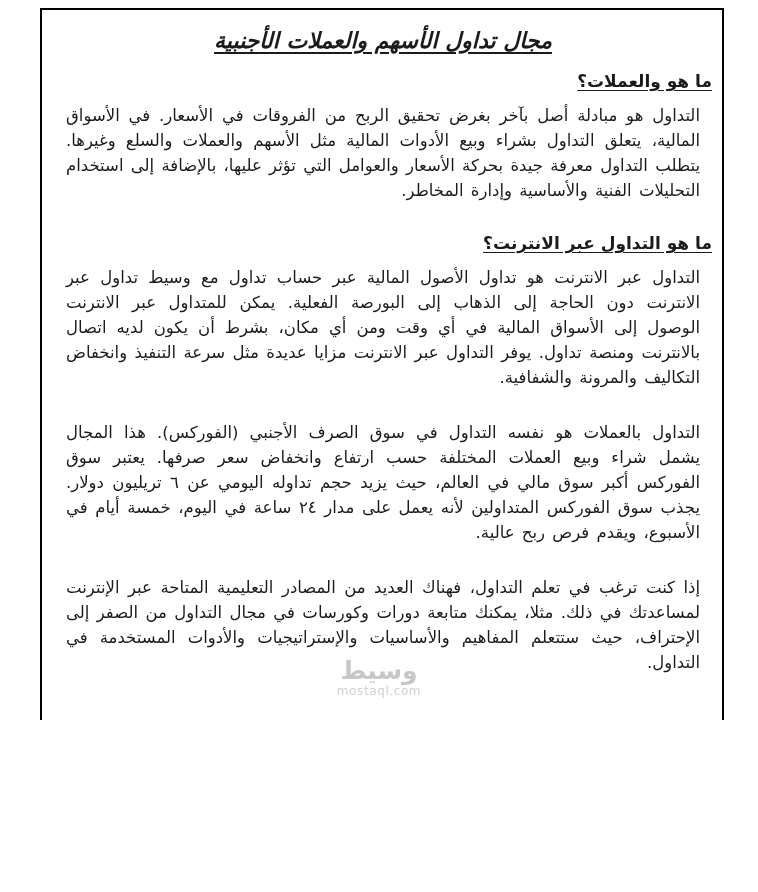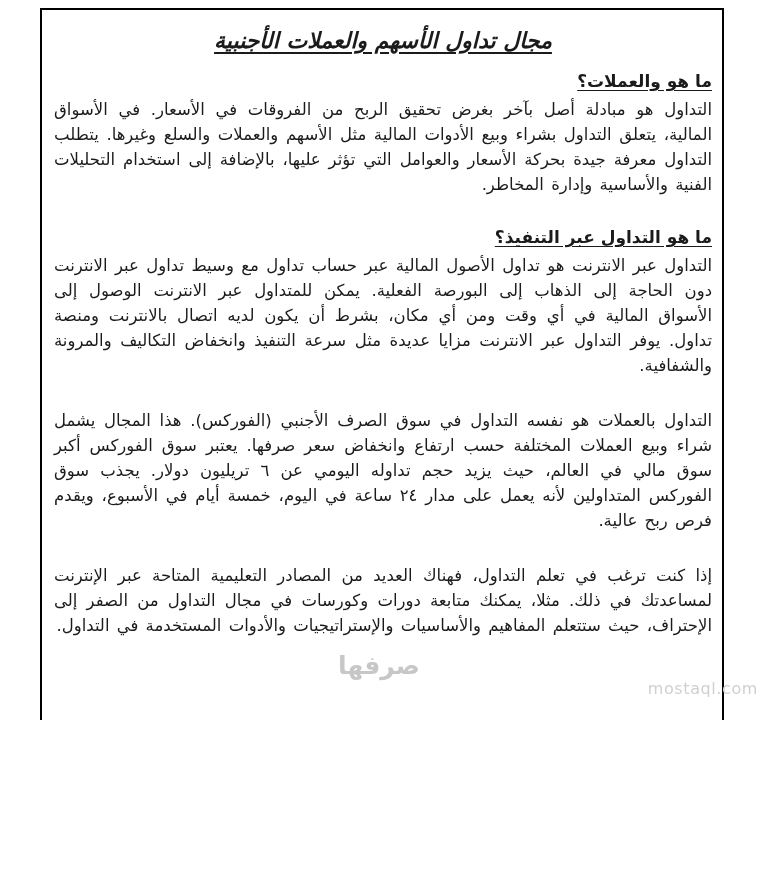--- a/index.html
+++ b/index.html
@@ -47,21 +47,21 @@
   section { margin-top: 30px; }
   section.first { margin-top: 0; }
   .heading {
     margin: 0 0 6px 0;
     font-size: 17px;
     font-weight: 700;
     text-decoration: underline;
     text-underline-offset: 3px;
   }
   .body {
-    margin: 0;
+    margin: 12px;
     font-size: 16.5px;
     line-height: 25px;
     text-align: justify;
     word-spacing: 2px;
   }
   .body strong { font-weight: 400; }
   .watermark {
     position: absolute;
     left: 0;
     right: 0;
@@ -71,51 +71,50 @@
     pointer-events: none;
   }
   .wm-logo {
     font-size: 25px;
     font-weight: 700;
     color: #c7c7c7;
     line-height: 1.05;
   }
   .wm-site {
     direction: ltr;
-    font-size: 16px;
+    font-size: 12px;
     color: #d0d0d0;
     letter-spacing: 0.6px;
-    text-align: right;
   }
 </style>
 </head>
 <body>
 
 <div class="page">
   <div class="frame"></div>
 
   <div class="content">
     <h1 class="title">مجال تداول الأسهم والعملات الأجنبية</h1>
 
     <section class="first">
       <h2 class="heading">ما هو والعملات؟</h2>
       <p class="body">التداول هو مبادلة أصل بآخر بغرض تحقيق الربح من الفروقات في الأسعار. في الأسواق المالية، يتعلق التداول بشراء وبيع الأدوات المالية مثل الأسهم والعملات والسلع وغيرها. يتطلب التداول معرفة جيدة بحركة الأسعار والعوامل التي تؤثر عليها، بالإضافة إلى استخدام التحليلات الفنية والأساسية وإدارة المخاطر.</p>
     </section>
 
     <section>
-      <h2 class="heading">ما هو التداول عبر التنفيذ؟</h2>
+      <h2 class="heading">ما هو التداول عبر الانترنت؟</h2>
       <p class="body">التداول عبر الانترنت هو تداول الأصول المالية عبر حساب تداول مع وسيط تداول عبر الانترنت دون الحاجة إلى الذهاب إلى البورصة الفعلية. يمكن للمتداول عبر الانترنت الوصول إلى الأسواق المالية في أي وقت ومن أي مكان، بشرط أن يكون لديه اتصال بالانترنت ومنصة تداول. يوفر التداول عبر الانترنت مزايا عديدة مثل سرعة التنفيذ وانخفاض التكاليف والمرونة والشفافية.</p>
     </section>
 
     <section>
       <p class="body"><span>التداول بالعملات هو نفسه التداول في سوق الصرف الأجنبي </span><strong>(الفوركس)</strong><span>. هذا المجال يشمل شراء وبيع العملات المختلفة حسب ارتفاع وانخفاض سعر صرفها. يعتبر سوق الفوركس أكبر سوق مالي في العالم، حيث يزيد حجم تداوله اليومي عن ٦ تريليون دولار. يجذب سوق الفوركس المتداولين لأنه يعمل على مدار ٢٤ ساعة في اليوم، خمسة أيام في الأسبوع، ويقدم فرص ربح عالية.</span></p>
     </section>
 
     <section>
       <p class="body">إذا كنت ترغب في تعلم التداول، فهناك العديد من المصادر التعليمية المتاحة عبر الإنترنت لمساعدتك في ذلك. مثلا، يمكنك متابعة دورات وكورسات في مجال التداول من الصفر إلى الإحتراف، حيث ستتعلم المفاهيم والأساسيات والإستراتيجيات والأدوات المستخدمة في التداول.</p>
     </section>
   </div>
 
   <div class="watermark">
-    <div class="wm-logo">صرفها</div>
+    <div class="wm-logo">وسيط</div>
     <div class="wm-site">mostaql.com</div>
   </div>
 </div>
 
 </body></html>

